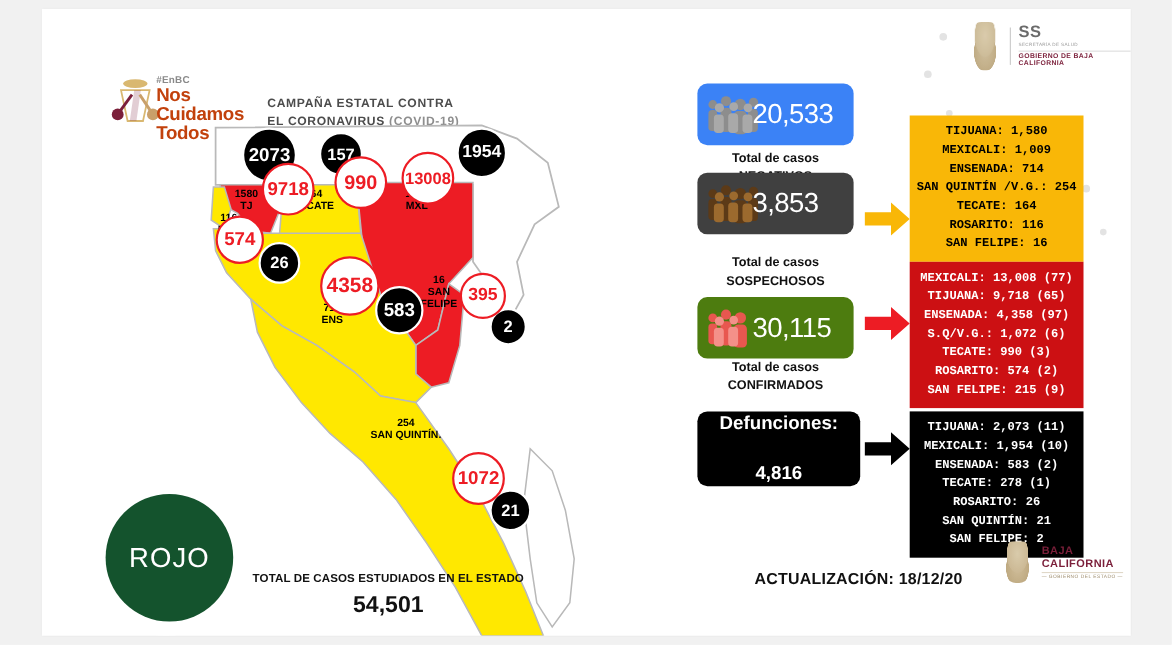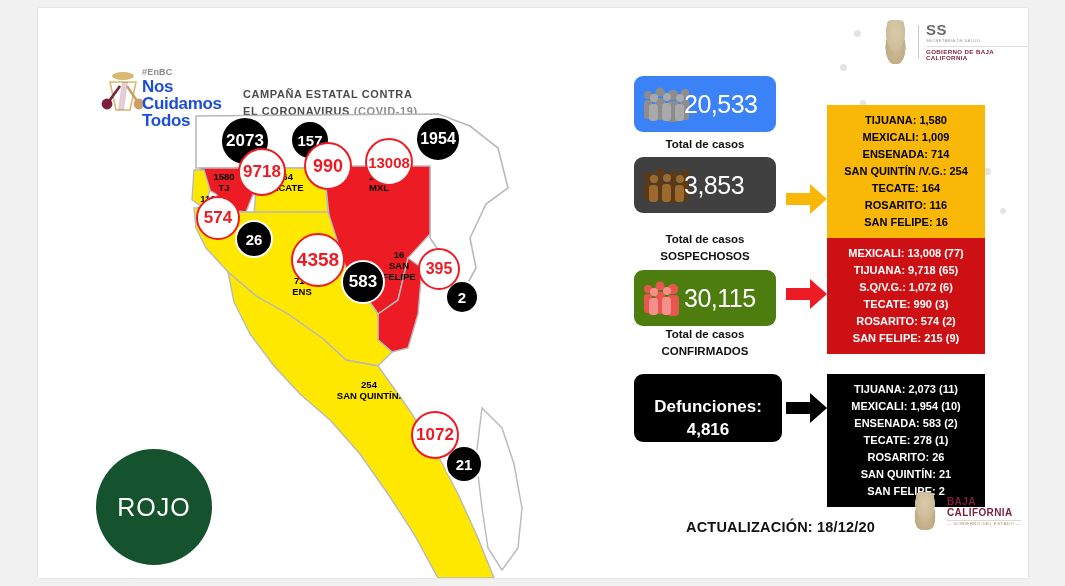--- a/index.html
+++ b/index.html
@@ -42,21 +42,21 @@
   #campaign-name {
     position: absolute;
     left: 104px; top: 60px;
     line-height: 1.0;
   }
   #campaign-name .hash {
     font-size: 9px; font-weight: bold; color: #8a8a8a;
     letter-spacing: .2px; display: block; margin-bottom: 1px;
   }
   #campaign-name .nos {
-    font-size: 17px; font-weight: bold; color: #1d4ed8;
+    font-size: 17px; font-weight: bold; color: #c2410c;
     display: block; letter-spacing: -.3px;
   }
   #campaign-title {
     position: absolute;
     left: 205px; top: 78px;
     width: 200px;
     font-size: 11px;
     font-weight: bold;
     color: #4c4c4c;
     letter-spacing: .6px;
@@ -196,40 +196,41 @@
   #card-con { left: 596px; top: 262px; background: #4d7c0f; }
   #cap-con  { left: 596px; top: 318px; }
 
   #card-def {
     position: absolute;
     left: 596px; top: 366px;
     width: 148px; height: 68px;
     background: #000;
     border-radius: 9px;
     display: flex; flex-direction: column;
-    align-items: center; justify-content: flex-end;
+    align-items: center; justify-content: space-between;
     color: #fff;
     font-size: 17px;
     font-weight: bold;
     line-height: 1.35;
   }
 
   
   .arrow { position: absolute; }
 
   
   .panel {
     position: absolute;
     width: 158px;
     box-sizing: border-box;
     padding: 7px 4px;
     text-align: center;
     font-size: 11px;
     font-weight: bold;
     line-height: 1.55;
+    font-family: Liberation Mono, monospace;
   }
   .panel .row { display: block; white-space: nowrap; }
   #panel-sus { left: 789px; top: 97px;  background: #f9b707; color: #000; }
   #panel-con { left: 789px; top: 230px; background: #cc1013; color: #fff; }
   #panel-def { left: 789px; top: 366px; background: #000;    color: #fff; }
 
   
   #update {
     position: absolute;
     left: 648px; top: 511px;
@@ -375,20 +376,24 @@
       <div class="bubble confirm" style="left:213px;top:125px;width:54px;height:54px;font-size:19px;">4358</div>
       <div class="bubble confirm" style="left:340px;top:140px;width:42px;height:42px;font-size:16px;">395</div>
       <div class="bubble confirm" style="left:333px;top:303px;width:48px;height:48px;font-size:17px;">1072</div>
     </div>
 
     <div id="rojo-wrap">
       <div id="rojo-bg"></div>
       <div id="rojo-badge">ROJO</div>
     </div>
 
+    <div id="state-total">
+      <span class="cap">TOTAL DE CASOS ESTUDIADOS EN EL ESTADO</span>
+      <span class="num">54,501</span>
+    </div>
 
     <div class="stat-card" id="card-neg">
       <svg class="icon-people" viewBox="0 0 56 40">
         <g fill="#8d8d8d">
           <circle cx="8" cy="11" r="4"></circle>
             <rect x="4" y="16" width="8" height="19" rx="3.4"></rect>
           <circle cx="20" cy="8" r="4.6"></circle>
             <rect x="15" y="14" width="10" height="22" rx="3.8"></rect>
           <circle cx="33" cy="11" r="5.2"></circle>
             <rect x="27" y="17" width="12" height="21" rx="4"></rect>
@@ -484,20 +489,21 @@
       <span class="row">ENSENADA: 714</span>
       <span class="row">SAN QUINTÍN /V.G.: 254</span>
       <span class="row">TECATE: 164</span>
       <span class="row">ROSARITO: 116</span>
       <span class="row">SAN FELIPE: 16</span>
     </div>
 
     <div class="panel" id="panel-con">
       <span class="row">MEXICALI: 13,008 (77)</span>
       <span class="row">TIJUANA: 9,718 (65)</span>
+      <span class="row">ENSENADA: 4,358 (97)</span>
       <span class="row">S.Q/V.G.: 1,072 (6)</span>
       <span class="row">TECATE: 990 (3)</span>
       <span class="row">ROSARITO: 574 (2)</span>
       <span class="row">SAN FELIPE: 215 (9)</span>
     </div>
 
     <div class="panel" id="panel-def">
       <span class="row">TIJUANA: 2,073 (11)</span>
       <span class="row">MEXICALI: 1,954 (10)</span>
       <span class="row">ENSENADA: 583 (2)</span>

